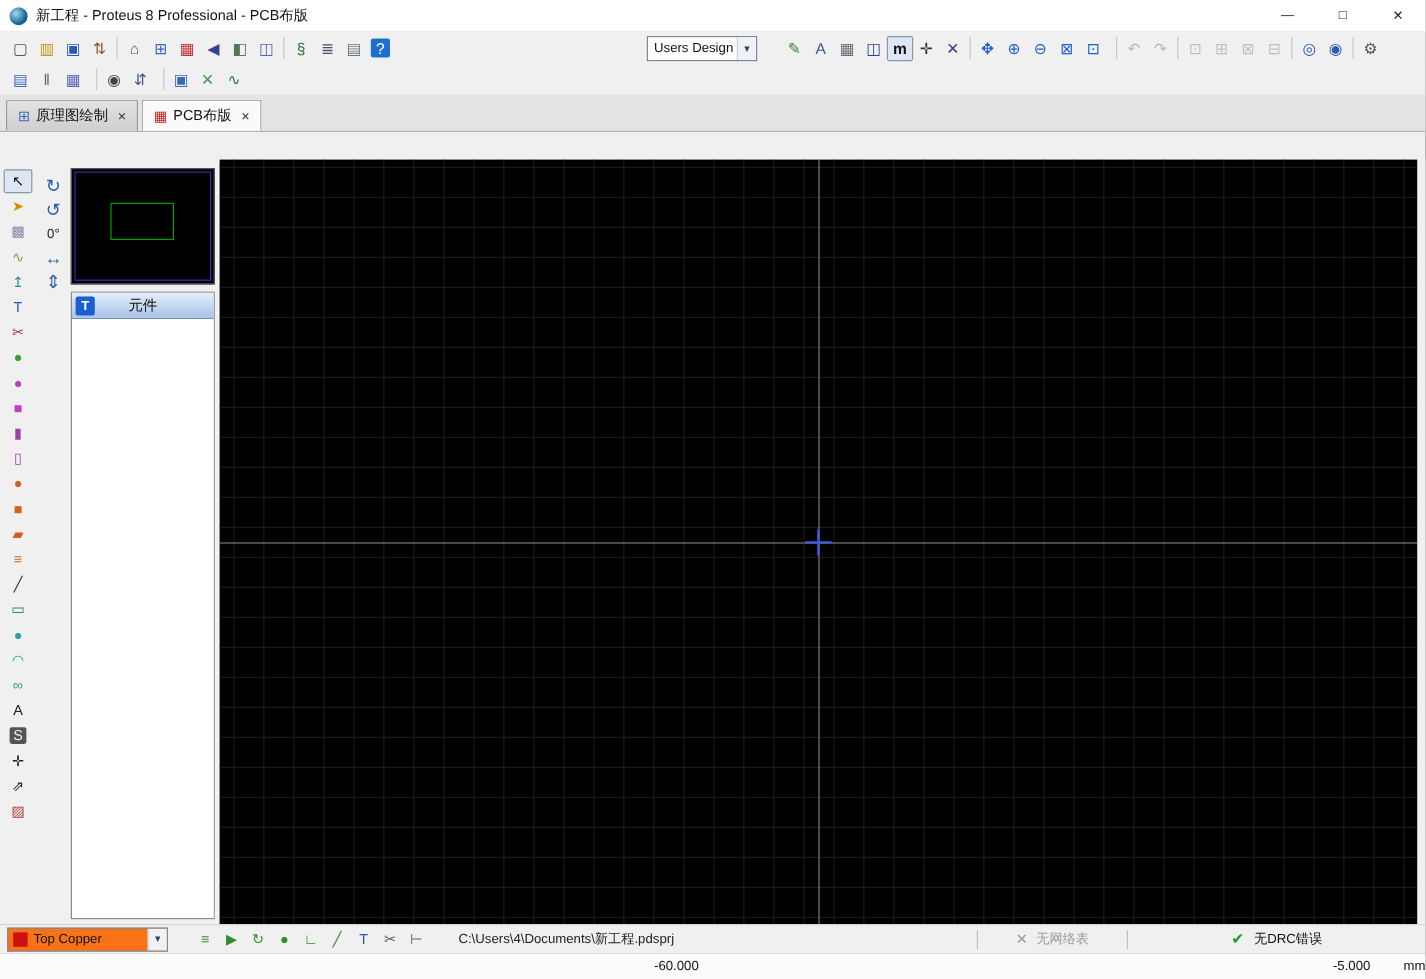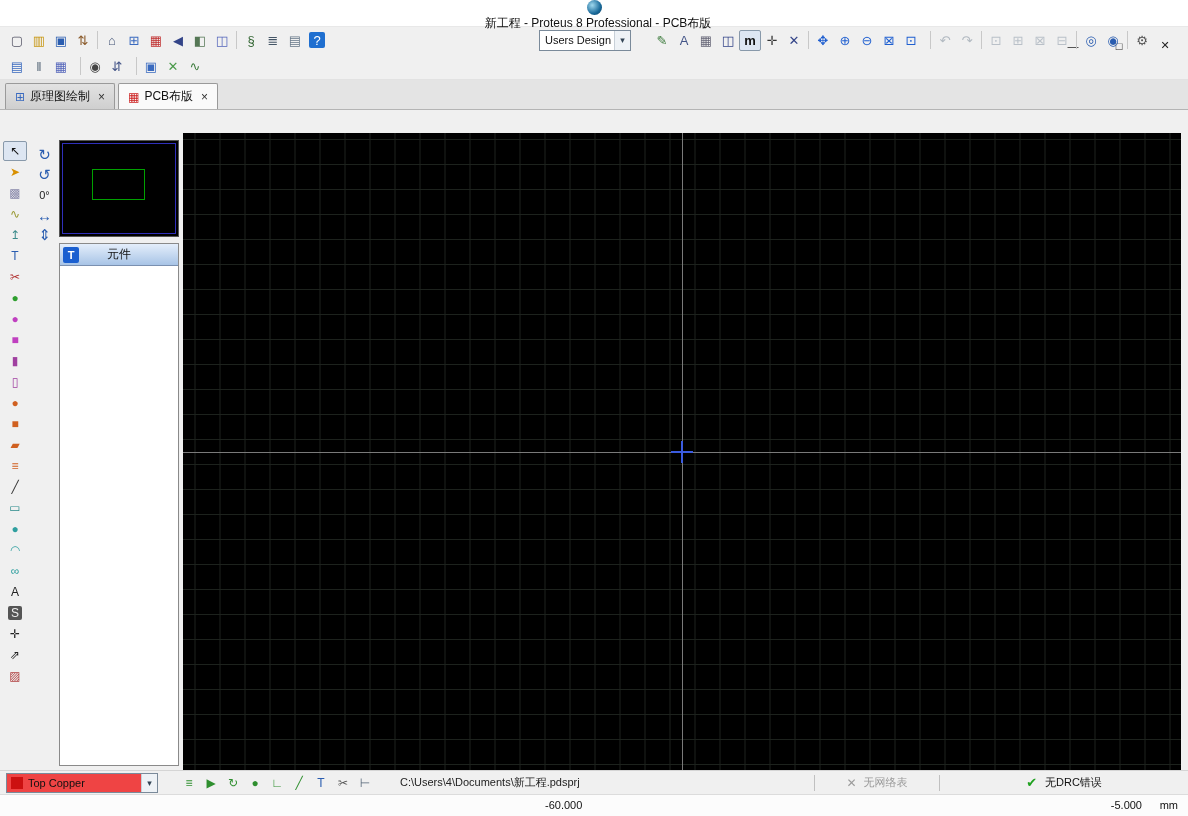--- a/index.html
+++ b/index.html
@@ -1,21 +1,21 @@
 <!DOCTYPE html>
 <html style="--canvas_bg: #000000; --grid_line: #1d221d; --axis_line: #7a7a7a; --crosshair: #3b5bdf; --board_outline: #00a000; --minimap_border: #2f2fbb; --layer_swatch: #cc1111; --drc_ok: #1fa11f; --accent_blue: #1f5fd0;"><head>
 <meta charset="utf-8">
 <style>
   *{margin:0;padding:0;box-sizing:border-box;}
   html,body{width:1188px;height:816px;overflow:hidden;}
   body{font-family:"Liberation Sans","DejaVu Sans",sans-serif;background:#fff;color:#111;}
   .window{position:relative;width:1188px;height:816px;background:#f0f0f0;}
 
   
-  .titlebar{height:27px;background:#fff;display:flex;align-items:center;padding-left:8px;border-bottom:1px solid #e8e8e8;flex-direction:column;}
+  .titlebar{height:27px;background:#fff;display:flex;align-items:center;padding-left:8px;border-bottom:1px solid #e8e8e8;}
   .app-logo{width:15px;height:15px;border-radius:50%;background:radial-gradient(circle at 35% 35%,#9fd8ee,#1a6a9a 60%,#0a3a5a);margin-right:7px;flex:0 0 auto;}
   .title-text{font-size:12px;color:#111;white-space:nowrap;}
   .win-controls{margin-left:auto;display:flex;height:27px;}
   .win-btn{width:46px;height:27px;display:flex;align-items:center;justify-content:center;font-size:11px;color:#222;}
 
   
   .menubar{height:23px;background:#f0f0f0;display:flex;align-items:center;padding-left:4px;}
   .menu-item{padding:3px 7px;font-size:12px;color:#111;white-space:nowrap;}
 
   
@@ -68,39 +68,39 @@
                      linear-gradient(to bottom,var(--grid_line,#1d221d) 1px,transparent 1px);
     background-size:25px 25px;background-position:center center;overflow:hidden;}
   .axis-v{position:absolute;left:50%;top:0;bottom:0;width:1px;background:var(--axis_line,#7a7a7a);}
   .axis-h{position:absolute;top:50%;left:0;right:0;height:1px;background:var(--axis_line,#7a7a7a);}
   .crosshair{position:absolute;left:50%;top:50%;width:0;height:0;}
   .ch-v{position:absolute;left:-1px;top:-11px;width:2px;height:22px;background:var(--crosshair,#3b5bdf);}
   .ch-h{position:absolute;top:-1px;left:-11px;width:22px;height:2px;background:var(--crosshair,#3b5bdf);}
 
   
   .statusbar{position:absolute;left:0;right:0;bottom:22px;height:24px;background:#f0f0f0;border-top:1px solid #d5d5d5;display:flex;align-items:center;font-size:11px;}
-  .layer-combo{width:152px;height:20px;margin-left:6px;background:#ef4444;border:1px solid #7a8a9a;display:flex;align-items:center;}
+  .layer-combo{width:134px;height:20px;margin-left:6px;background:#f97316;border:1px solid #7a8a9a;display:flex;align-items:center;}
   .layer-swatch{width:12px;height:12px;background:var(--layer_swatch,#cc1111);margin:0 5px 0 4px;flex:0 0 auto;}
   .layer-name{flex:1;font-size:11px;white-space:nowrap;overflow:hidden;}
   .layer-caret{width:16px;height:18px;display:flex;align-items:center;justify-content:center;font-size:9px;background:#eef2f6;border-left:1px solid #c8d0d8;color:#345;}
   .sb-icons{display:flex;margin-left:20px;}
   .sb-icon{width:22px;height:20px;display:flex;align-items:center;justify-content:center;font-size:12px;}
   .sb-path{margin-left:24px;color:#222;white-space:nowrap;}
   .sb-right{margin-left:auto;display:flex;align-items:center;height:100%;}
   .sb-sep{width:1px;height:16px;background:#c0c0c0;}
   .sb-net{width:124px;display:flex;align-items:center;justify-content:center;gap:7px;color:#9a9a9a;}
   .sb-net-icon{color:#9a9a9a;font-size:12px;}
   .sb-drc{width:248px;display:flex;align-items:center;justify-content:center;gap:8px;color:#111;}
   .sb-drc-icon{color:var(--drc_ok,#1fa11f);font-size:13px;}
 
   
   .coordbar{position:absolute;left:0;right:0;bottom:0;height:22px;background:#fcfcfc;border-top:1px solid #dcdcdc;font-size:11px;color:#111;}
   .coord-x{position:absolute;left:545px;top:4px;}
   .coord-y{position:absolute;right:46px;top:4px;}
-  .coord-units{position:absolute;right:10px;top:4px;}
+  .coord-units{position:absolute;right:0;top:4px;}
 </style>
 </head>
 <body>
 
 <div class="window">
 
   <div class="titlebar">
     <div class="app-logo"></div>
     <div class="title-text">新工程 - Proteus 8 Professional - PCB布版</div>
     <div class="win-controls">

